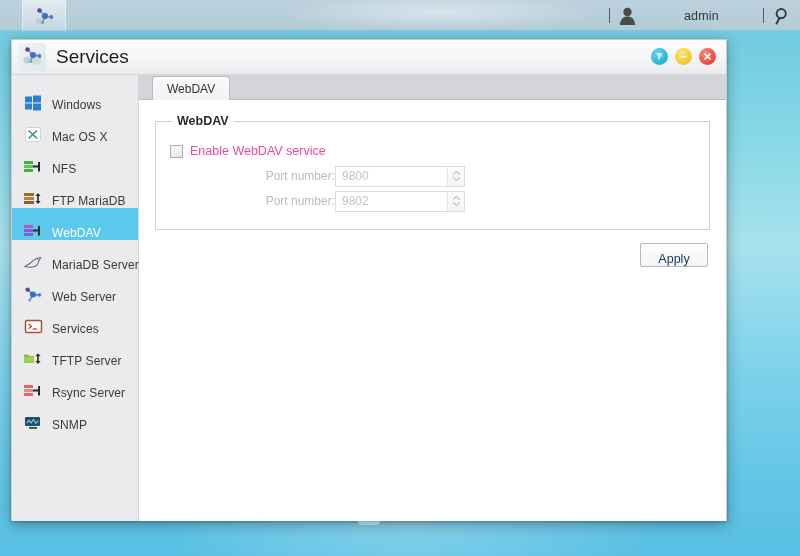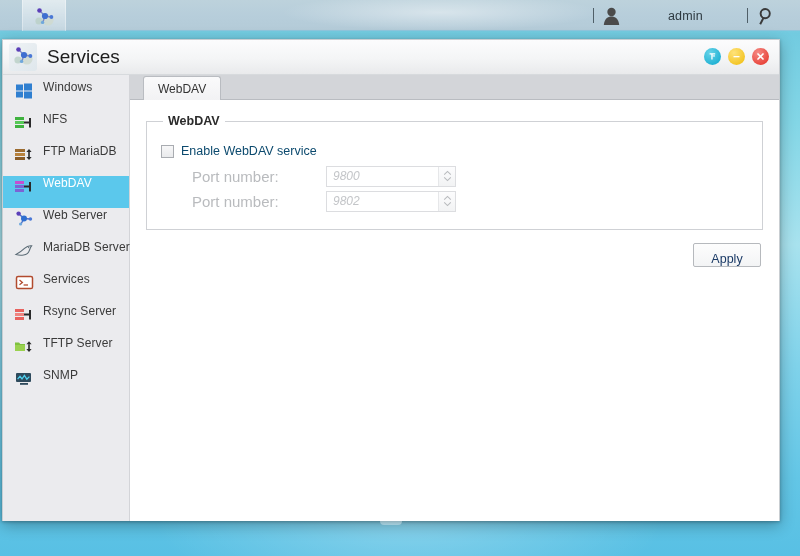--- a/index.html
+++ b/index.html
@@ -52,40 +52,40 @@
     background: linear-gradient(180deg, rgba(255,255,255,0.55), rgba(255,255,255,0.22));
     border-left: 1px solid rgba(255,255,255,0.35);
     border-right: 1px solid rgba(255,255,255,0.35);
     display: flex; align-items: center; justify-content: center;
     cursor: pointer;
   }
   .molecule-ico { display: block; }
 
   #topbar-right {
     position: absolute;
-    right: 20px; top: 0;
+    right: 4px; top: 0;
     height: 31px;
     display: flex; align-items: center;
   }
   .tb-sep {
     width: 1px; height: 15px; background: #3d4b54; margin: 0 9px 0 2px;
     opacity: 0.85;
   }
   .tb-user-ico { margin-right: 4px; display:flex; align-items:center; cursor: pointer;}
   #tb-username {
     font-size: 12.5px; color: #2d3940; letter-spacing: 0.2px;
     padding: 0 42px 0 44px; white-space: nowrap;
   }
   .tb-search-ico { display:flex; align-items:center; cursor:pointer; padding-right:6px;}
 
   
   #win {
     position: absolute;
-    left: 2px; top: 39px;
-    width: 778px; height: 482px;
+    left: 11px; top: 39px;
+    width: 716px; height: 482px;
     background: #ffffff;
     border: 1px solid #c9ced2;
     box-shadow: 0 4px 14px rgba(0,0,0,0.30), 0 1px 3px rgba(0,0,0,0.25);
   }
   #win-titlebar {
     position: relative;
     height: 35px;
     background: linear-gradient(180deg, #fcfcfd 0%, #f4f5f6 55%, #e9eaec 100%);
     border-bottom: 1px solid #d7dadd;
     display: flex; align-items: center;
@@ -124,21 +124,21 @@
 
   
   #sidebar {
     width: 127px;
     background: #ebebee;
     border-right: 1px solid #d3d4d8;
     padding-top: 5px;
   }
   .side-item {
     height: 32px;
-    display: flex; align-items: flex-start;
+    display: flex; align-items: flex-end;
     padding-left: 10px;
     cursor: pointer;
     font-size: 12px;
     color: #3a3a3a;
   }
   .side-item.active {
     background: #5bc8ec;
     color: #ffffff;
   }
   .side-ico {
@@ -203,45 +203,45 @@
   .cbx {
     width: 13px; height: 13px;
     border: 1px solid #a9acb1;
     background: linear-gradient(180deg,#f7f7f8,#e9eaec);
     margin-right: 7px;
     flex: 0 0 13px;
     cursor: pointer;
   }
   .cbx.disabled { border-color: #dcdee1; background: #f6f6f7; cursor: default; }
 
-  .cbx-label { font-size: 12.5px; color: #0c4a6e; cursor: pointer; white-space: nowrap; }
+  .cbx-label { font-size: 12.5px; color: #ec4899; cursor: pointer; white-space: nowrap; }
   .cbx-label.disabled { color: #cfd1d4; cursor: default; }
 
   .field-label {
-    font-size: 15px; color: #b9bbbe;
+    font-size: 12px; color: #b9bbbe;
     width: 148px;
     padding-left: 14px;
     white-space: nowrap;
+    text-align: right;
   }
   .spinner {
     position: relative;
     width: 130px; height: 21px;
     border: 1px solid #dcdde0;
     background: #ffffff;
     display: flex; align-items: center;
   }
   .spinner input {
     border: none; outline: none;
     width: 104px; height: 19px;
     padding-left: 6px;
     font-size: 12px;
     color: #c3c5c8;
     font-family: "Liberation Sans", "DejaVu Sans", sans-serif;
     background: transparent;
-    font-style: italic;
   }
   .spin-btns {
     position: absolute; right: 0; top: 0;
     width: 17px; height: 19px;
     border-left: 1px solid #e6e7e9;
     background: linear-gradient(180deg,#fcfcfd,#f2f3f4);
     display: flex; flex-direction: column;
     align-items: center; justify-content: center;
     cursor: pointer;
   }
@@ -368,20 +368,30 @@
             <svg width="18" height="17" viewBox="0 0 18 17">
               <rect x="1" y="2.5" width="7" height="6" fill="#2f7fd0"></rect>
               <rect x="9" y="1.5" width="8" height="7" fill="#2f7fd0"></rect>
               <rect x="1" y="9.5" width="7" height="6" fill="#2f7fd0"></rect>
               <rect x="9" y="9.5" width="8" height="7" fill="#2f7fd0"></rect>
             </svg>
           </span>
           <span class="side-label">Windows</span>
         </div>
 
+        <div class="side-item">
+          <span class="side-ico">
+            <svg width="18" height="17" viewBox="0 0 18 17">
+              <rect x="1.5" y="1.5" width="15" height="14" rx="2" fill="#ffffff" stroke="#cfd2d6"></rect>
+              <line x1="4.5" y1="4.5" x2="13" y2="12.5" stroke="#3c9183" stroke-width="1.7"></line>
+              <line x1="13" y1="4.5" x2="4.5" y2="12.5" stroke="#3c9183" stroke-width="1.7"></line>
+            </svg>
+          </span>
+          <span class="side-label">Mac OS X</span>
+        </div>
 
         <div class="side-item">
           <span class="side-ico">
             <svg width="20" height="17" viewBox="0 0 20 17">
               <rect x="1" y="3" width="9" height="3" fill="#3fb23f"></rect>
               <rect x="1" y="7" width="9" height="3" fill="#57c957"></rect>
               <rect x="1" y="11" width="9" height="3" fill="#3fb23f"></rect>
               <rect x="10" y="7.5" width="6" height="2" fill="#2a2a2a"></rect>
               <rect x="15" y="4" width="2" height="9.5" fill="#2a2a2a"></rect>
             </svg>
@@ -407,82 +417,82 @@
           <span class="side-ico">
             <svg width="20" height="17" viewBox="0 0 20 17">
               <rect x="1" y="3" width="9" height="3" fill="#c44fd0"></rect>
               <rect x="1" y="7" width="9" height="3" fill="#7b63d6"></rect>
               <rect x="1" y="11" width="9" height="3" fill="#7b63d6"></rect>
               <rect x="10" y="7.5" width="6" height="2" fill="#2a2a2a"></rect>
               <rect x="15" y="4" width="2" height="9.5" fill="#2a2a2a"></rect>
             </svg>
           </span>
           <span class="side-label">WebDAV</span>
+        </div>
+
+        <div class="side-item">
+          <span class="side-ico">
+            <svg width="20" height="17" viewBox="0 0 20 17">
+              <path d="M2 12.5 C5 11 7.5 9.2 10.5 6.4 C12.6 4.4 15 3.4 17.6 3.8 C16.4 5.2 16 6.6 15.4 8.4 C14.6 10.8 12.6 12.6 9.6 13 C7 13.4 4.2 13.2 2 12.5 Z" fill="none" stroke="#5b6b76" stroke-width="1.1"></path>
+              <circle cx="14.6" cy="5.6" r="0.7" fill="#5b6b76"></circle>
+            </svg>
+          </span>
+          <span class="side-label">MariaDB Server</span>
         </div>
 
         <div class="side-item">
           <span class="side-ico">
             <svg width="20" height="17" viewBox="0 0 20 17">
               <line x1="5" y1="4" x2="10" y2="8.5" stroke="#4a6fc9" stroke-width="1.4"></line>
               <line x1="10" y1="8.5" x2="16" y2="9" stroke="#4a6fc9" stroke-width="1.4"></line>
               <line x1="10" y1="8.5" x2="7" y2="14" stroke="#4a6fc9" stroke-width="1.4"></line>
               <circle cx="10" cy="8.5" r="3" fill="#2f6fd0"></circle>
               <circle cx="4.6" cy="3.6" r="2.2" fill="#5b3fb8"></circle>
               <circle cx="16.4" cy="9" r="1.8" fill="#4a78d6"></circle>
               <circle cx="6.6" cy="14" r="1.6" fill="#6fa8dc"></circle>
             </svg>
           </span>
           <span class="side-label">Web Server</span>
         </div>
 
         <div class="side-item">
           <span class="side-ico">
-            <svg width="20" height="17" viewBox="0 0 20 17">
-              <path d="M2 12.5 C5 11 7.5 9.2 10.5 6.4 C12.6 4.4 15 3.4 17.6 3.8 C16.4 5.2 16 6.6 15.4 8.4 C14.6 10.8 12.6 12.6 9.6 13 C7 13.4 4.2 13.2 2 12.5 Z" fill="none" stroke="#5b6b76" stroke-width="1.1"></path>
-              <circle cx="14.6" cy="5.6" r="0.7" fill="#5b6b76"></circle>
-            </svg>
-          </span>
-          <span class="side-label">MariaDB Server</span>
-        </div>
-
-        <div class="side-item">
-          <span class="side-ico">
             <svg width="19" height="17" viewBox="0 0 19 17">
               <rect x="1.5" y="2.5" width="16" height="12" rx="1.6" fill="#ffffff" stroke="#b24b2f" stroke-width="1.5"></rect>
               <path d="M4.5 6 L7.4 8.4 L4.5 10.8" fill="none" stroke="#b24b2f" stroke-width="1.3"></path>
               <line x1="8.6" y1="11" x2="13" y2="11" stroke="#b24b2f" stroke-width="1.3"></line>
             </svg>
           </span>
           <span class="side-label">Services</span>
+        </div>
+
+        <div class="side-item">
+          <span class="side-ico">
+            <svg width="20" height="17" viewBox="0 0 20 17">
+              <path d="M1 4.5 H5 L6.3 6 H11 V13 H1 Z" fill="#7fc13f"></path>
+              <rect x="1" y="7" width="10" height="6" fill="#9ad14f"></rect>
+              <path d="M15 3.2 L17.6 6.2 H12.4 Z" fill="#2a2a2a"></path>
+              <path d="M15 14 L12.4 11 H17.6 Z" fill="#2a2a2a"></path>
+              <rect x="14.2" y="6.2" width="1.6" height="4.8" fill="#2a2a2a"></rect>
+            </svg>
+          </span>
+          <span class="side-label">TFTP Server</span>
         </div>
 
         <div class="side-item">
           <span class="side-ico">
             <svg width="20" height="17" viewBox="0 0 20 17">
               <rect x="1" y="3" width="9" height="3" fill="#e8625e"></rect>
               <rect x="1" y="7" width="9" height="3" fill="#f08480"></rect>
               <rect x="1" y="11" width="9" height="3" fill="#e8625e"></rect>
               <rect x="10" y="7.5" width="6" height="2" fill="#2a2a2a"></rect>
               <rect x="15" y="4" width="2" height="9.5" fill="#2a2a2a"></rect>
             </svg>
           </span>
           <span class="side-label">Rsync Server</span>
-        </div>
-
-        <div class="side-item">
-          <span class="side-ico">
-            <svg width="20" height="17" viewBox="0 0 20 17">
-              <path d="M1 4.5 H5 L6.3 6 H11 V13 H1 Z" fill="#7fc13f"></path>
-              <rect x="1" y="7" width="10" height="6" fill="#9ad14f"></rect>
-              <path d="M15 3.2 L17.6 6.2 H12.4 Z" fill="#2a2a2a"></path>
-              <path d="M15 14 L12.4 11 H17.6 Z" fill="#2a2a2a"></path>
-              <rect x="14.2" y="6.2" width="1.6" height="4.8" fill="#2a2a2a"></rect>
-            </svg>
-          </span>
-          <span class="side-label">TFTP Server</span>
         </div>
 
         <div class="side-item">
           <span class="side-ico">
             <svg width="20" height="17" viewBox="0 0 20 17">
               <rect x="2" y="3" width="15" height="9" rx="1" fill="#2e4a5c"></rect>
               <path d="M3.6 9.2 L6 6.4 L8 9 L10.4 5.4 L12.8 9.2 L15.4 6.6" fill="none" stroke="#4fd2f0" stroke-width="1.3"></path>
               <rect x="6" y="13" width="8" height="1.8" fill="#2e4a5c"></rect>
             </svg>
           </span>

